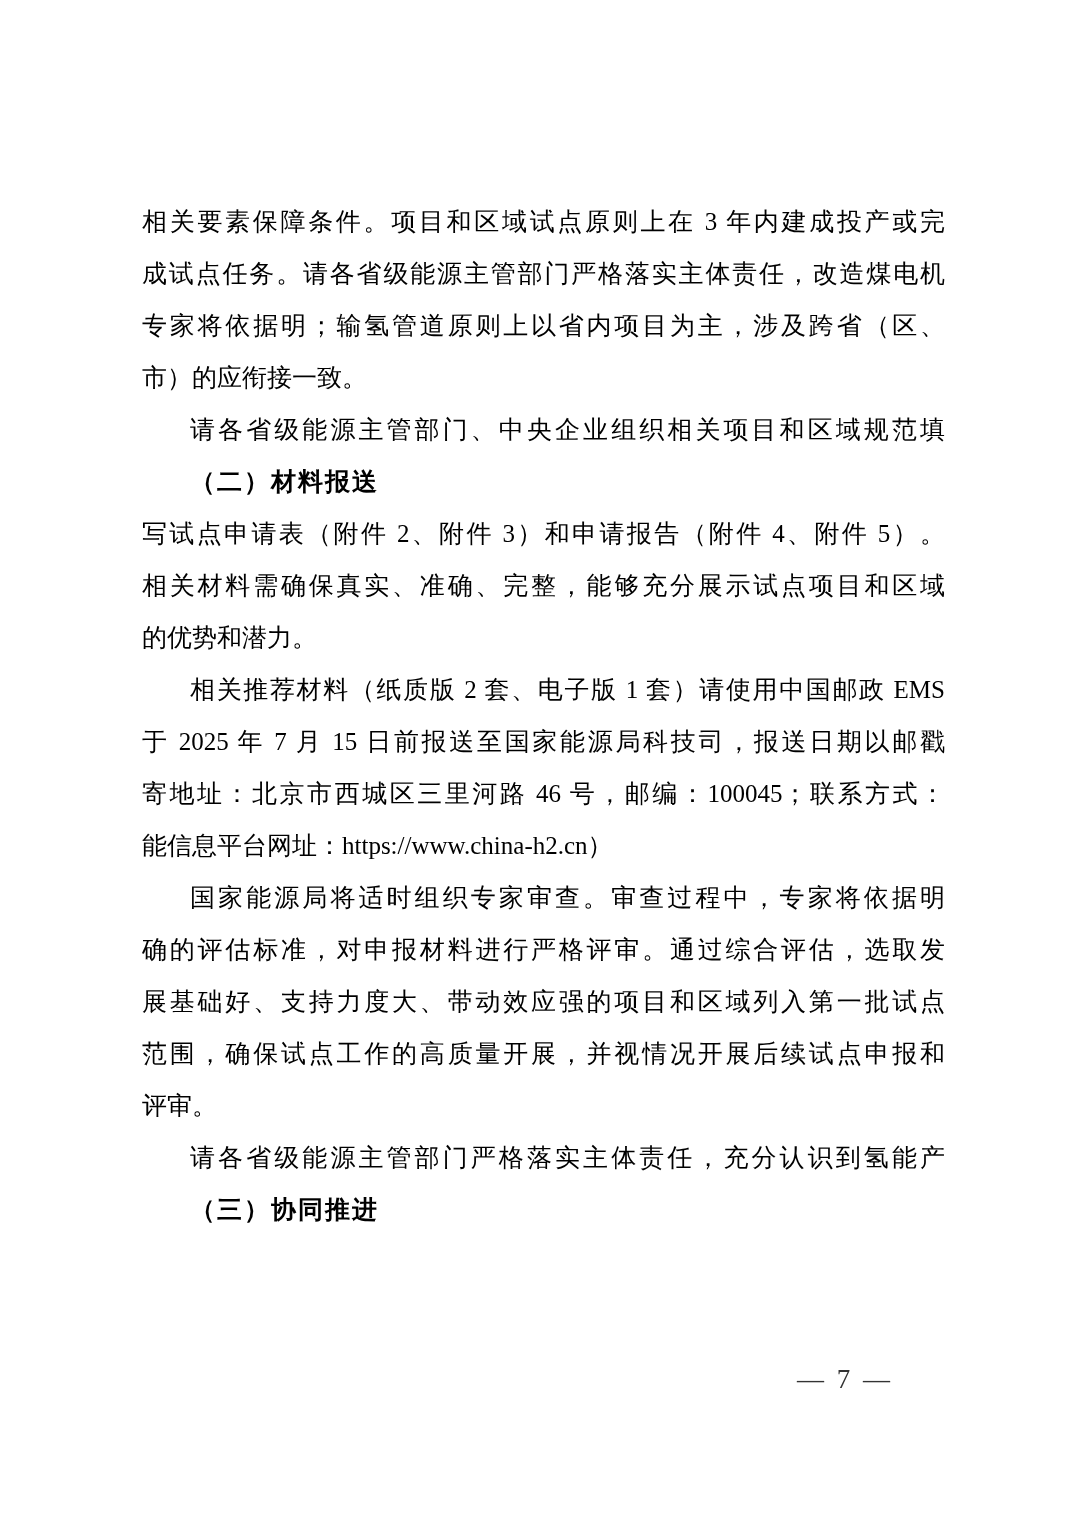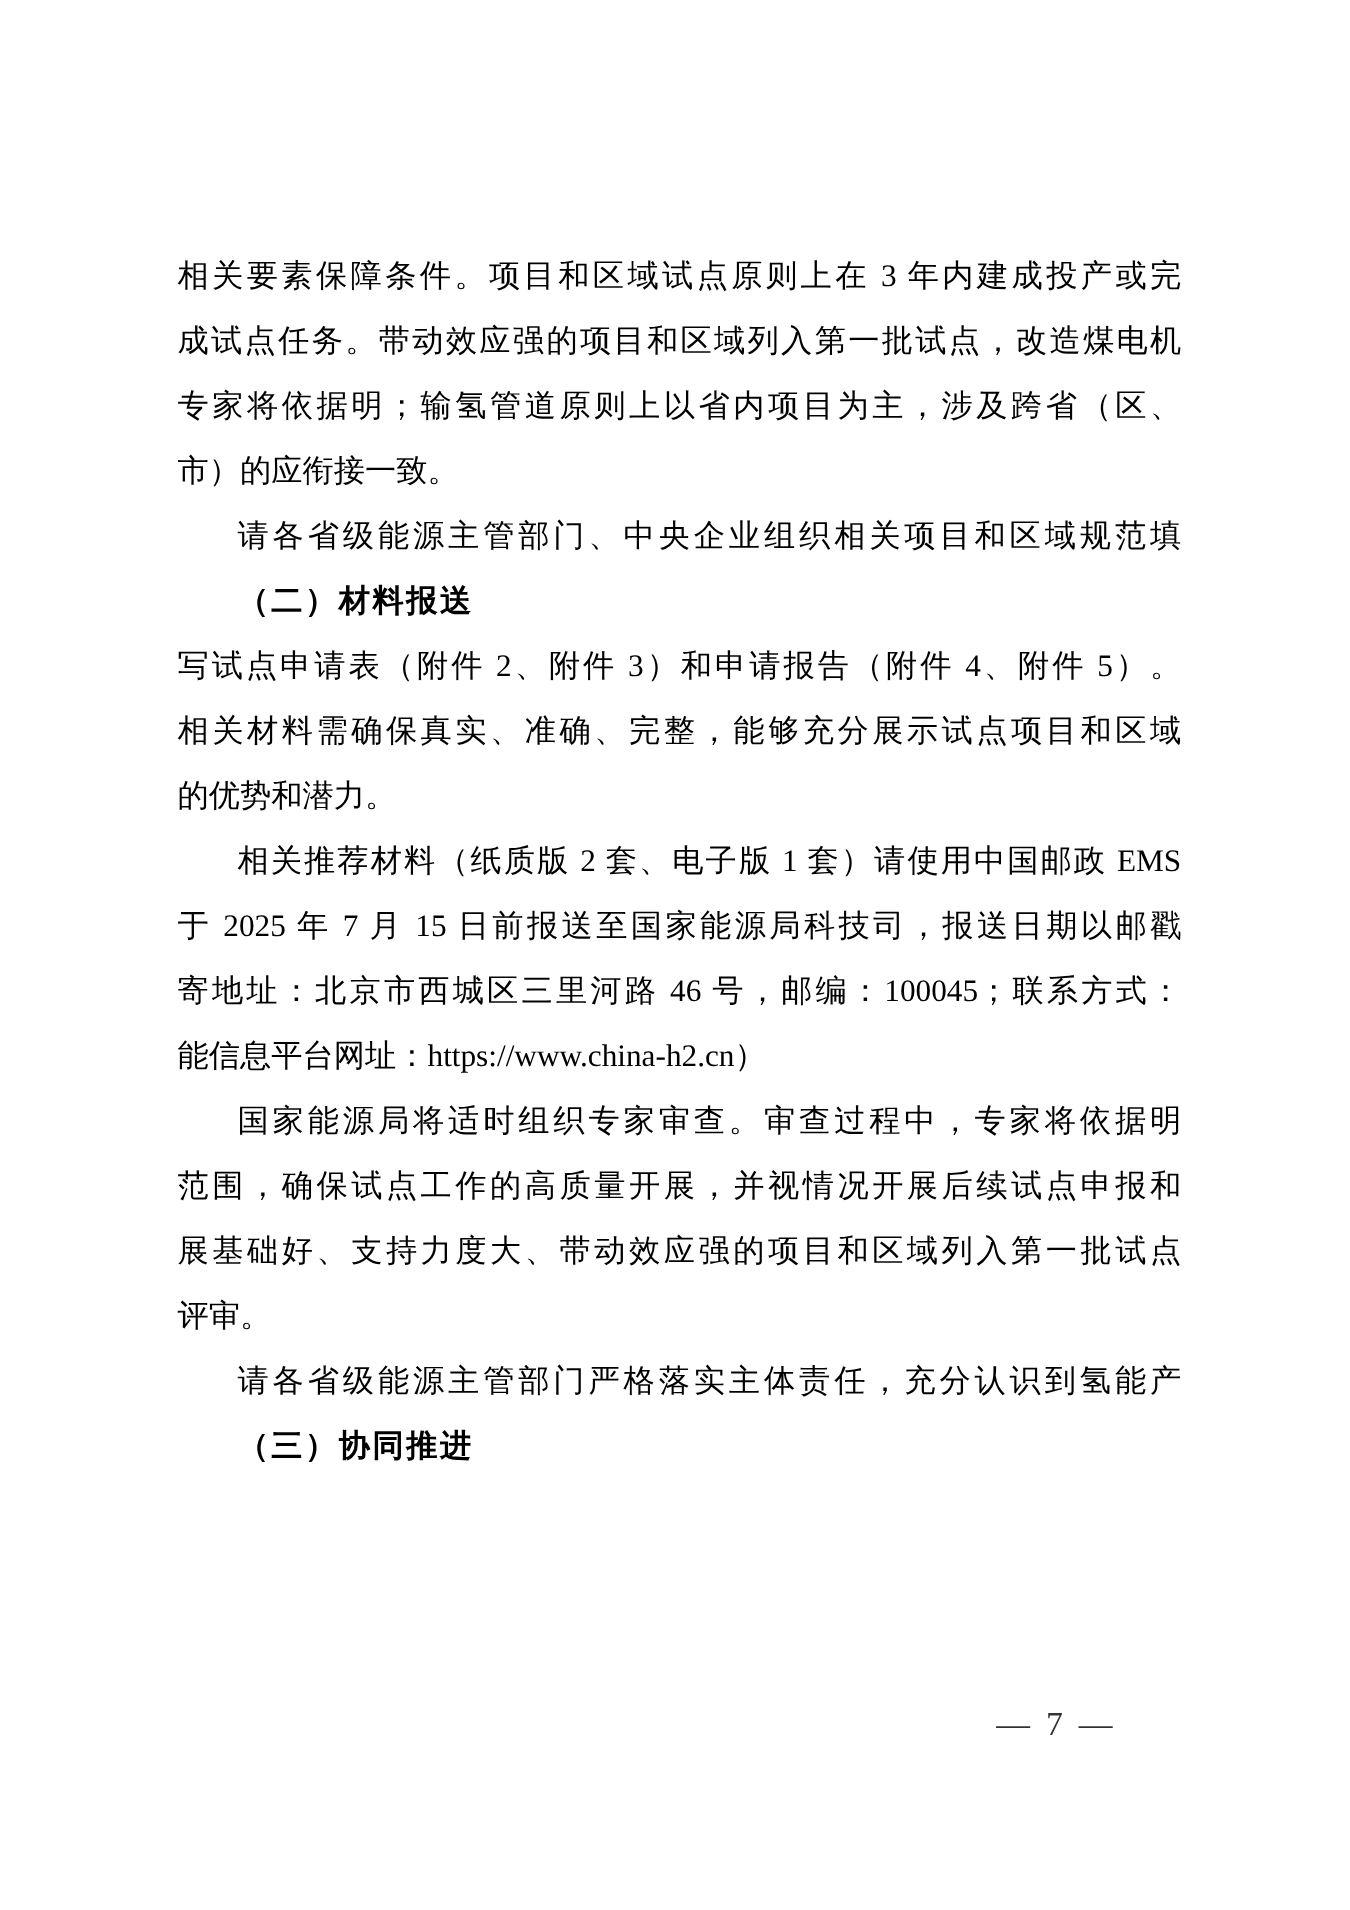--- a/index.html
+++ b/index.html
@@ -53,34 +53,35 @@
     letter-spacing: 3px;
     font-family: "Liberation Serif", "DejaVu Serif", serif;
   }
 </style>
 </head>
 <body>
 
 <div class="page">
   <div class="content">
     <div class="line jf">相关要素保障条件。项目和区域试点原则上在 3 年内建成投产或完</div>
-    <div class="line jf">成试点任务。带动效应强的项目和区域列入第一批试点，改造煤电机</div>
+    <div class="line jf">成试点任务。请各省级能源主管部门严格落实主体责任，改造煤电机</div>
     <div class="line jf">专家将依据明；输氢管道原则上以省内项目为主，涉及跨省（区、</div>
     <div class="line">市）的应衔接一致。</div>
     <div class="line jf indent">请各省级能源主管部门、中央企业组织相关项目和区域规范填</div>
     <div class="line heading indent">（二）材料报送</div>
     <div class="line jf">写试点申请表（附件 2、附件 3）和申请报告（附件 4、附件 5）。</div>
     <div class="line jf">相关材料需确保真实、准确、完整，能够充分展示试点项目和区域</div>
     <div class="line">的优势和潜力。</div>
     <div class="line jf indent">相关推荐材料（纸质版 2 套、电子版 1 套）请使用中国邮政 EMS</div>
     <div class="line jf">于 2025 年 7 月 15 日前报送至国家能源局科技司，报送日期以邮戳</div>
     <div class="line jf">寄地址：北京市西城区三里河路 46 号，邮编：100045；联系方式：</div>
     <div class="line">能信息平台网址：https://www.china-h2.cn）</div>
     <div class="line jf indent">国家能源局将适时组织专家审查。审查过程中，专家将依据明</div>
+    <div class="line jf">确的评估标准，对申报材料进行严格评审。通过综合评估，选取发</div>
+    <div class="line jf">展基础好、支持力度大、带动效应强的项目和区域列入第一批试点</div>
     <div class="line jf">范围，确保试点工作的高质量开展，并视情况开展后续试点申报和</div>
-    <div class="line jf">展基础好、支持力度大、带动效应强的项目和区域列入第一批试点</div>
     <div class="line">评审。</div>
     <div class="line jf indent">请各省级能源主管部门严格落实主体责任，充分认识到氢能产</div>
     <div class="line heading indent">（三）协同推进</div>
   </div>
 
   <div class="page-number">— 7 —</div>
 </div>
 
 </body></html>

